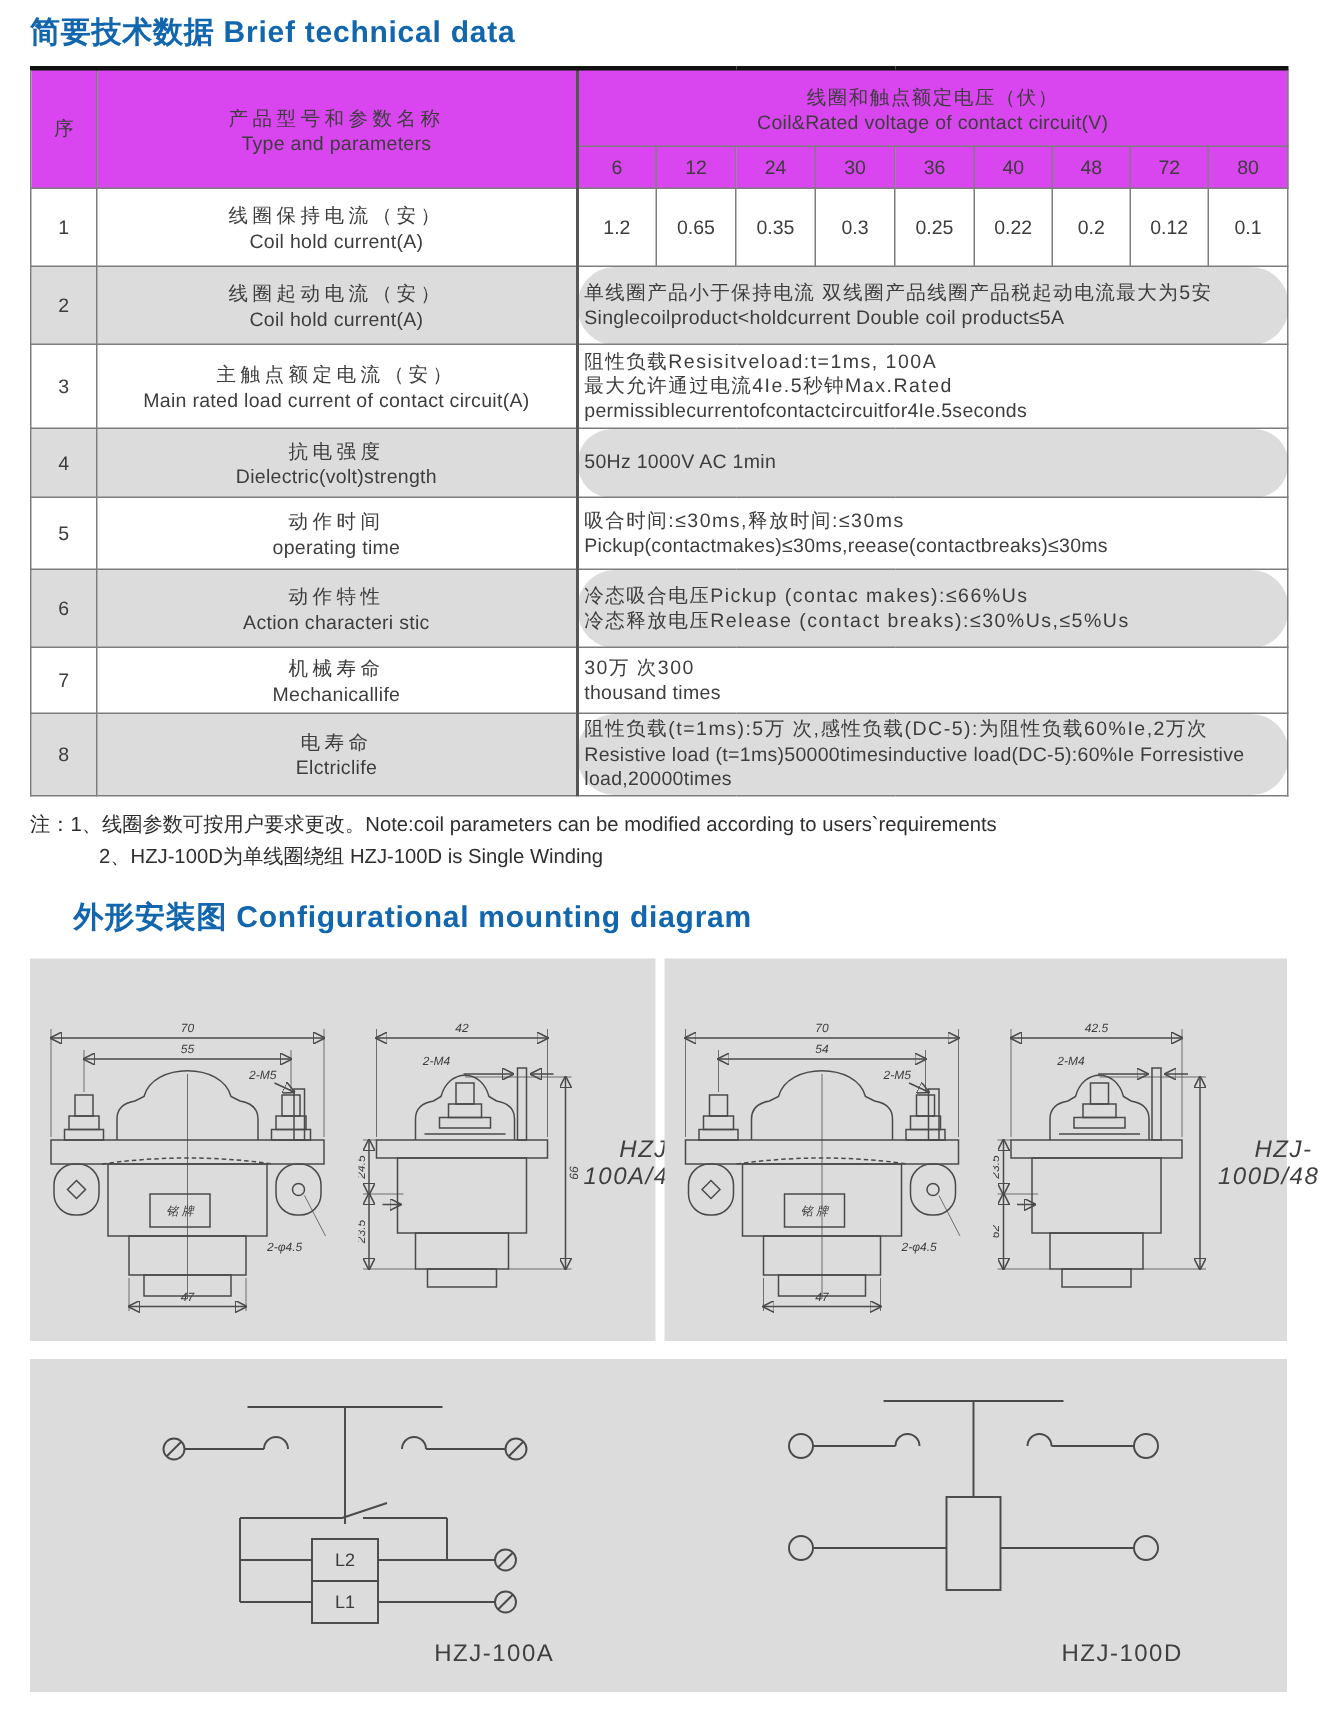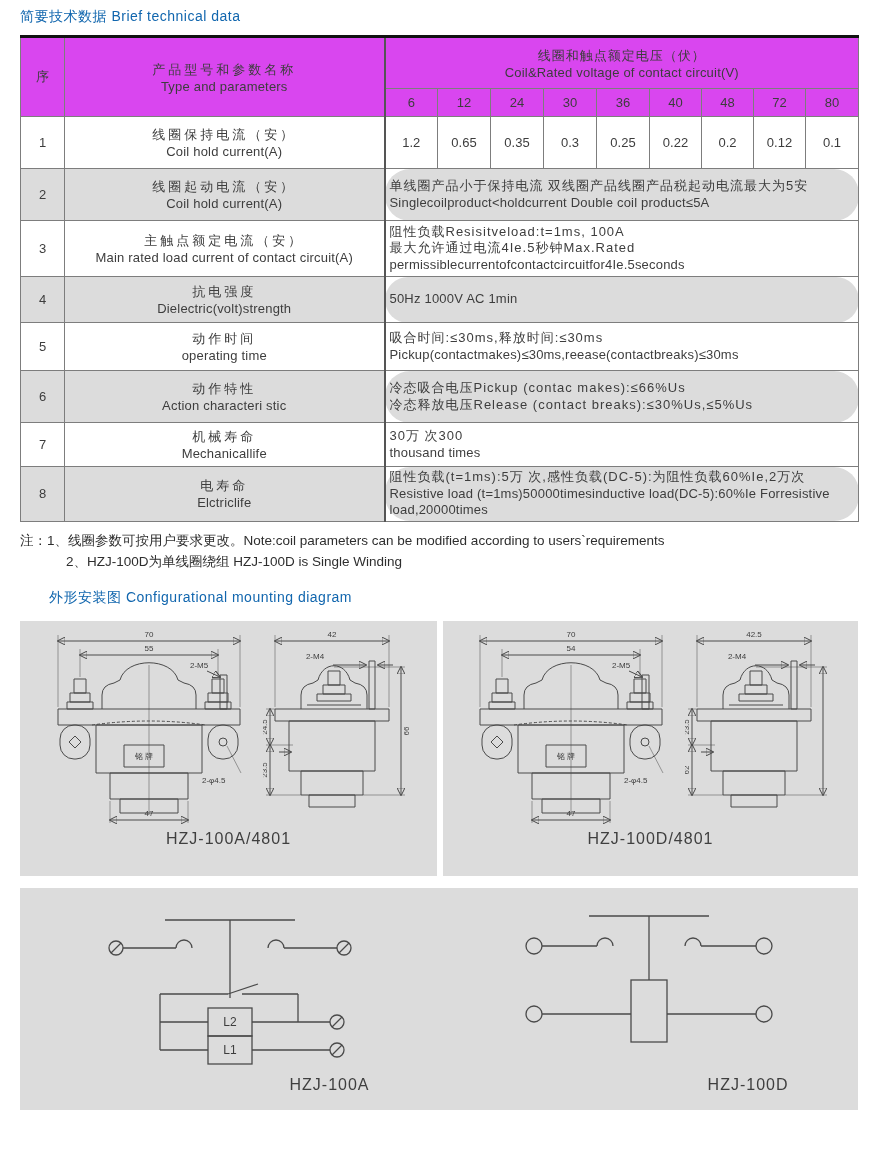--- a/index.html
+++ b/index.html
@@ -5,21 +5,21 @@
   * { box-sizing: border-box; }
   html,body { margin:0; padding:0; }
   body {
     width:880px; height:1157px; background:#ffffff;
     font-family:"Liberation Sans", sans-serif; color:#3d3d3d;
     overflow:hidden;
   }
   .page { padding:6px 20px 0 20px; }
 
   .sec-title {
-    color:#1166ae; font-weight:normal; font-size:14px;
+    color:#1166ae; font-weight:bold; font-size:20px;
     letter-spacing:0.5px; margin:2px 0 9px 0;
   }
 
   
   table.spec {
     width:838px; border-collapse:collapse; table-layout:fixed;
     border:1px solid #5a5a5a; border-top:3px solid #111;
     font-size:13px; color:#3d3d3d;
   }
   table.spec th, table.spec td { border:1px solid #7d7d7d; padding:2px 4px; }
@@ -38,22 +38,22 @@
   tr.h48 { height:48px; } tr.h44 { height:44px; }
   .bold { font-weight:normal; }
 
   .notes { margin-top:9px; font-size:13.5px; line-height:1.55; color:#2e2e2e; }
   .notes .n2 { padding-left:46px; }
 
   
   .mount-row { display:flex; gap:6px; margin-top:14px; }
   .panel { background:#dcdcdc; }
   .mount-panel {
-    width:417px; height:255px; display:flex; flex-direction:column;
-    align-items:center; justify-content:flex-start; 
+    width:417px; height:255px; display:flex; flex-direction:row;
+    align-items:center; justify-content:flex-start; padding-top:16px;font-style:italic;
   }
   .mount-panel:last-child { width:415px; }
   .draw-row { display:flex; gap:14px; align-items:flex-start; }
   .caption {
     text-align:center; font-size:16px; color:#3f3f3f; letter-spacing:1px;
     margin-top:4px;
   }
   .circ-panel {
     width:838px; height:222px; margin-top:12px;
     display:flex; justify-content:space-around; align-items:flex-start;

